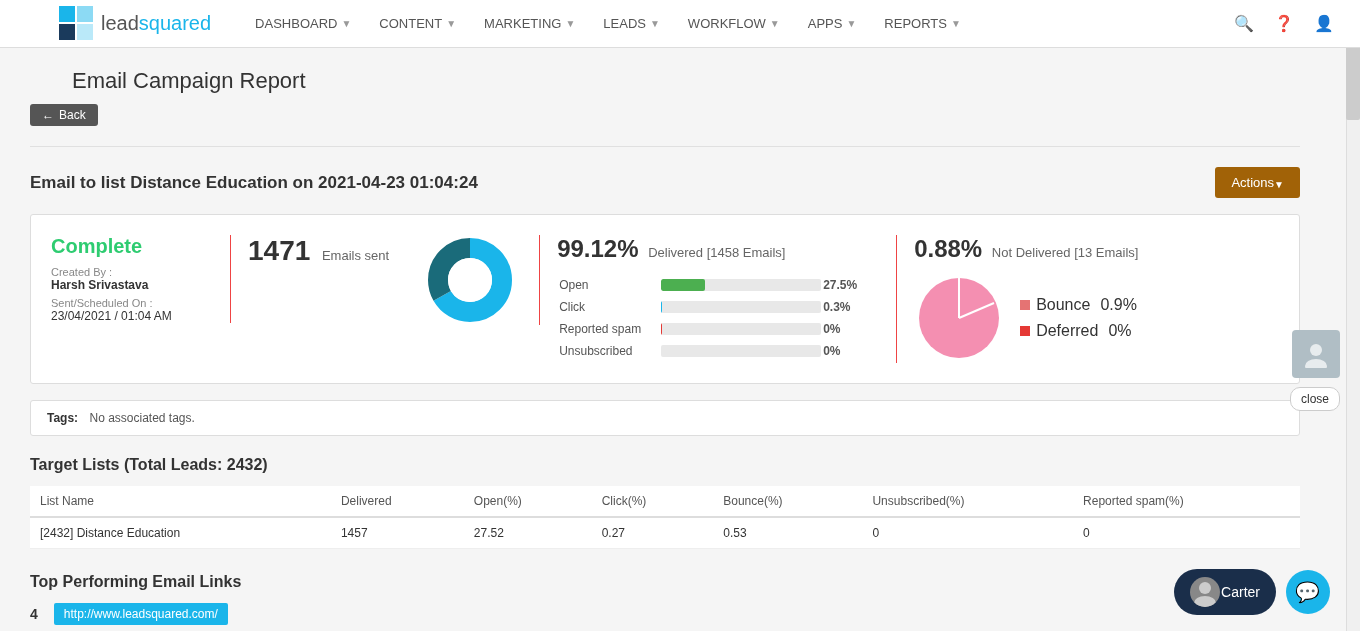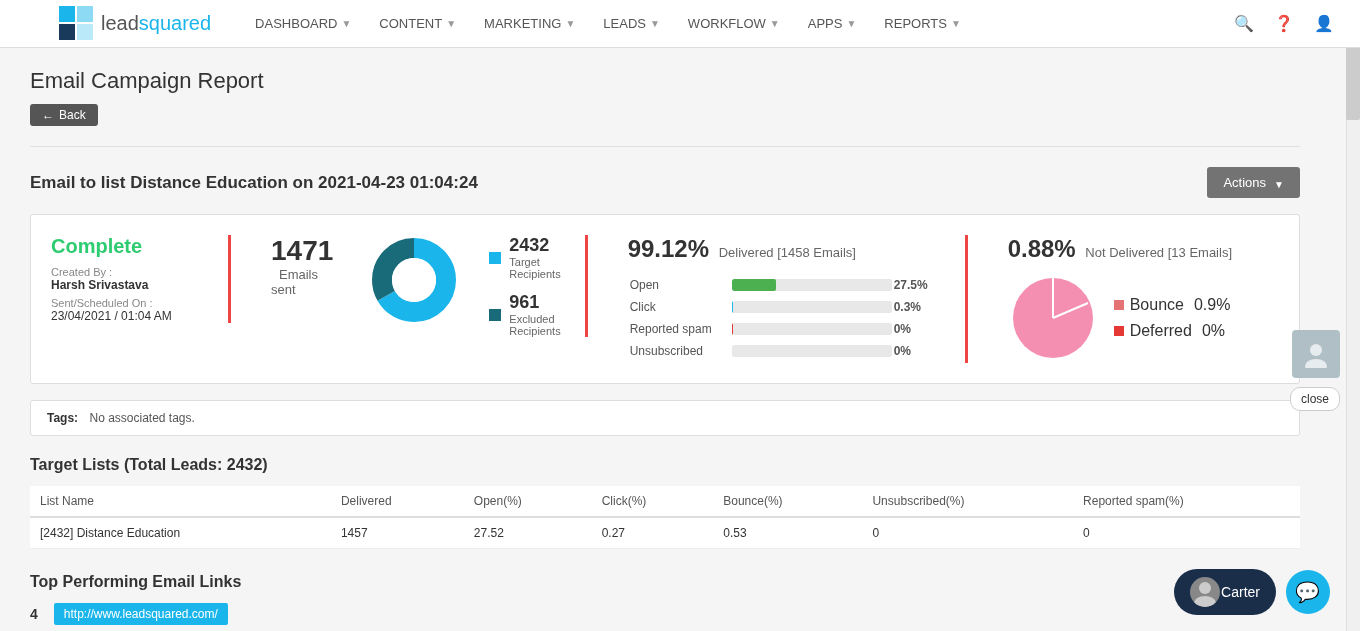--- a/index.html
+++ b/index.html
@@ -94,20 +94,21 @@
     
     .page-content {
       padding: 20px 30px;
       max-width: 1330px;
     }
     .page-title {
       font-size: 22px;
       font-weight: normal;
       color: #333;
       margin-bottom: 10px;
+      margin-left: 42px;
     }
     .back-btn {
       display: inline-flex;
       align-items: center;
       background: #555;
       color: #fff;
       padding: 4px 12px;
       font-size: 12px;
       border-radius: 3px;
       cursor: pointer;
@@ -122,50 +123,50 @@
       display: flex;
       align-items: center;
       justify-content: space-between;
       margin-bottom: 16px;
     }
     .campaign-title {
       font-size: 17px;
       color: #333;
     }
     .actions-btn {
-      background: #737373;
+      background: #a16207;
       color: #fff;
       border: none;
       padding: 8px 16px;
       font-size: 13px;
       border-radius: 3px;
       cursor: pointer;
       display: flex;
       align-items: flex-end;
-      gap: 8px;
+      gap: 0;
     }
     .actions-btn .chevron { font-size: 10px; }
 
     
     .stats-card {
       background: #fff;
       border: 1px solid #ddd;
       border-radius: 3px;
       padding: 20px;
       display: flex;
       align-items: flex-start;
       gap: 0;
       margin-bottom: 16px;
     }
     .stats-section {
       display: flex;
       align-items: center;
       padding-right: 24px;
-      border-right: 3px solid #ef4444;
-      margin-right: 40px;
+      border-right: 1px solid #ef4444;
+      margin-right: 17px;
     }
     .stats-section:last-child {
       border-right: none;
       margin-right: 0;
     }
 
     
     .status-section {
       min-width: 180px;
     }
@@ -501,36 +502,20 @@
       <div class="donut-container">
         <svg class="donut-svg" viewBox="0 0 90 90">
 
           <circle cx="45" cy="45" r="32" fill="none" stroke="#1ab5ea" stroke-width="20" stroke-dasharray="134 67" stroke-dashoffset="0" transform="rotate(-90 45 45)"></circle>
 
           <circle cx="45" cy="45" r="32" fill="none" stroke="#1a6b7a" stroke-width="20" stroke-dasharray="67 134" stroke-dashoffset="-134" transform="rotate(-90 45 45)"></circle>
           <circle cx="45" cy="45" r="22" fill="#fff"></circle>
         </svg>
       </div>
 
-      <div class="recipients-info">
-        <div class="recipient-row">
-          <span class="recipient-square" style="background:#1ab5ea;"></span>
-          <div>
-            <div class="recipient-count">2432</div>
-            <div class="recipient-label">Target Recipients</div>
-          </div>
-        </div>
-        <div class="recipient-row">
-          <span class="recipient-square" style="background:#1a6b7a;"></span>
-          <div>
-            <div class="recipient-count">961</div>
-            <div class="recipient-label">Excluded Recipients</div>
-          </div>
-        </div>
-      </div>
     </div>
 
     <div class="stats-section delivered-section">
       <div style="width:100%">
         <div>
           <span class="delivered-pct">99.12%</span>
           <span class="delivered-label">Delivered [1458 Emails]</span>
         </div>
         <table class="metrics-table">
           <tbody id="metrics-body">

